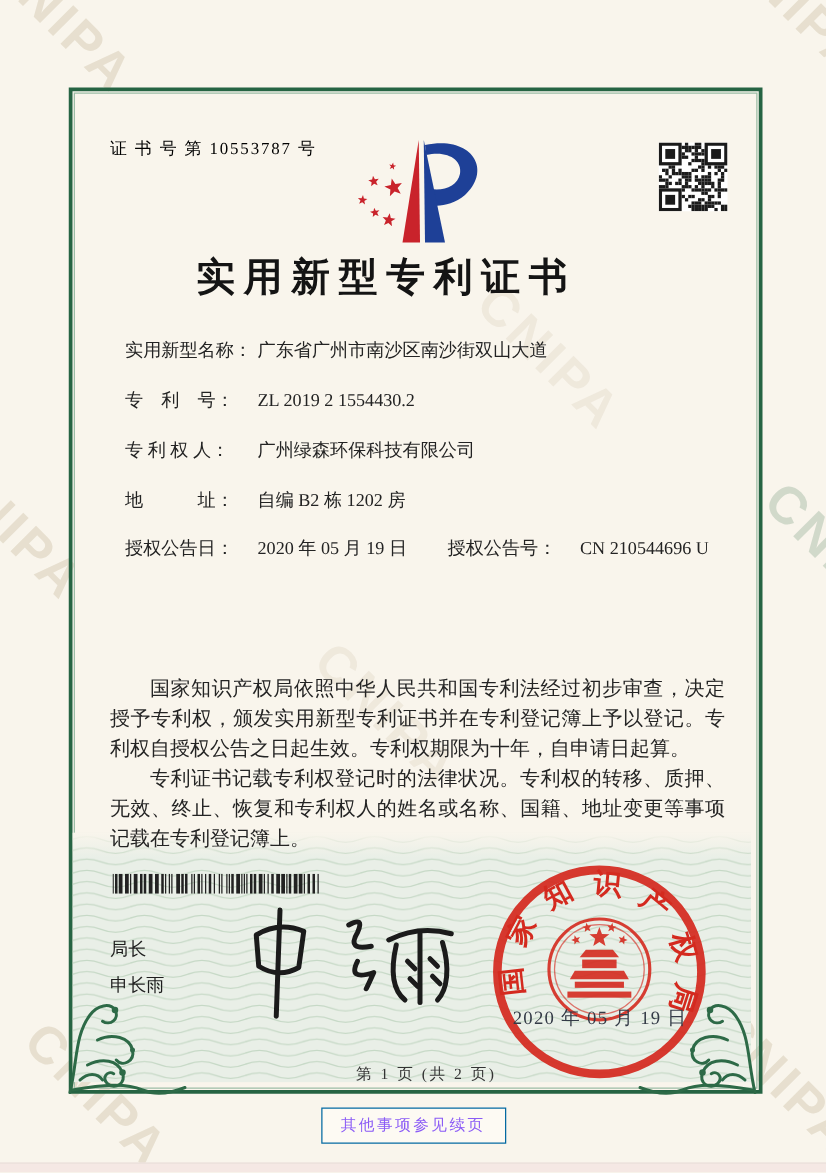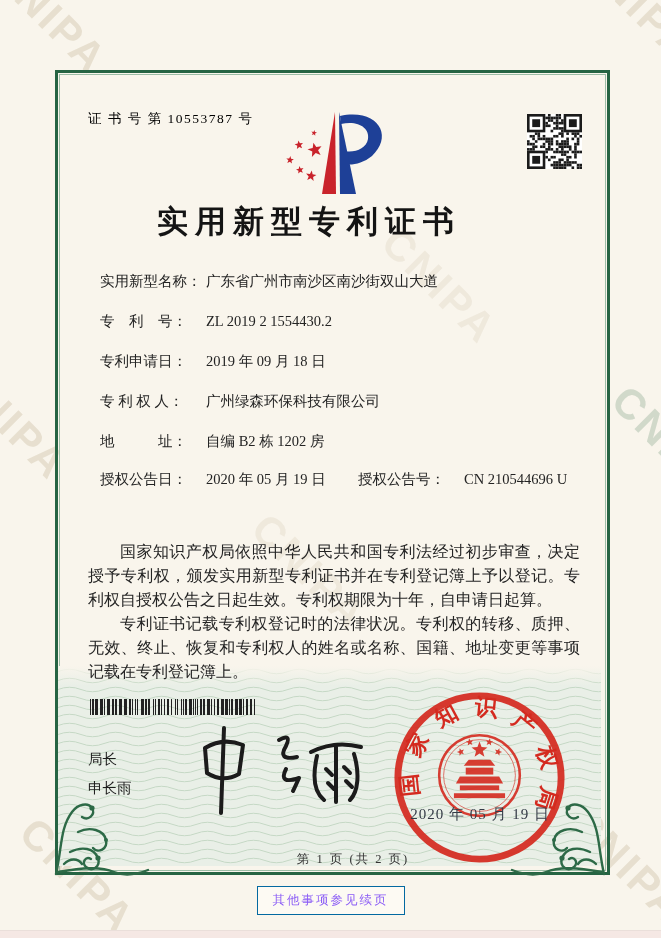--- a/index.html
+++ b/index.html
@@ -57,21 +57,21 @@
 
   .officer-title{position:absolute;left:88px;top:750px;font-size:14.5px;color:#1d1d1d;}
   .officer-name{position:absolute;left:88px;top:779px;font-size:14.5px;color:#1d1d1d;}
   .autograph{position:absolute;left:183px;top:712px;width:195px;height:108px;}
 
   .seal{position:absolute;left:391px;top:689px;width:177px;height:177px;}
   .seal-date{position:absolute;left:398px;top:805px;width:164px;text-align:center;
              font-size:15px;color:#343b47;letter-spacing:1px;z-index:5;}
 
   .page-num{position:absolute;left:55px;top:851px;width:572px;text-align:center;
-            font-size:12.5px;color:#333;letter-spacing:2px;z-index:4;padding-left:12px;}
+            font-size:12.5px;color:#333;letter-spacing:2px;z-index:4;}
 
   .cont-note{position:absolute;top:886px;left:50%;transform:translateX(-50%);
              border:1px solid #0369a1;background:#fdfaf3;padding:5px 15px;
              font-size:12.5px;color:#8b5cf6;letter-spacing:2px;}
 
   .bottom-strip{position:absolute;left:0;bottom:0;width:100%;height:7px;
                 background:#f5e8e4;border-top:1px solid #eadfda;}
 </style>
 </head>
 <body>
@@ -312,24 +312,20 @@
   <div class="fields">
     <div class="row">
       <span class="lbl">实用新型名称：</span>
       <span class="val">广东省广州市南沙区南沙街双山大道</span>
     </div>
     <div class="row">
       <span class="lbl">专　利　号：</span>
       <span class="val">ZL 2019 2 1554430.2</span>
     </div>
     <div class="row">
-      <span class="lbl">专利申请日：</span>
-      <span class="val">2019 年 09 月 18 日</span>
-    </div>
-    <div class="row">
       <span class="lbl">专 利 权 人：</span>
       <span class="val">广州绿森环保科技有限公司</span>
     </div>
     <div class="row" style="margin-bottom:17px;align-items:flex-end;">
       <span class="lbl">地　　　址：</span>
       <span class="val">
         <div>自编 B2 栋 1202 房</div>
       </span>
     </div>
     <div class="row grant">

